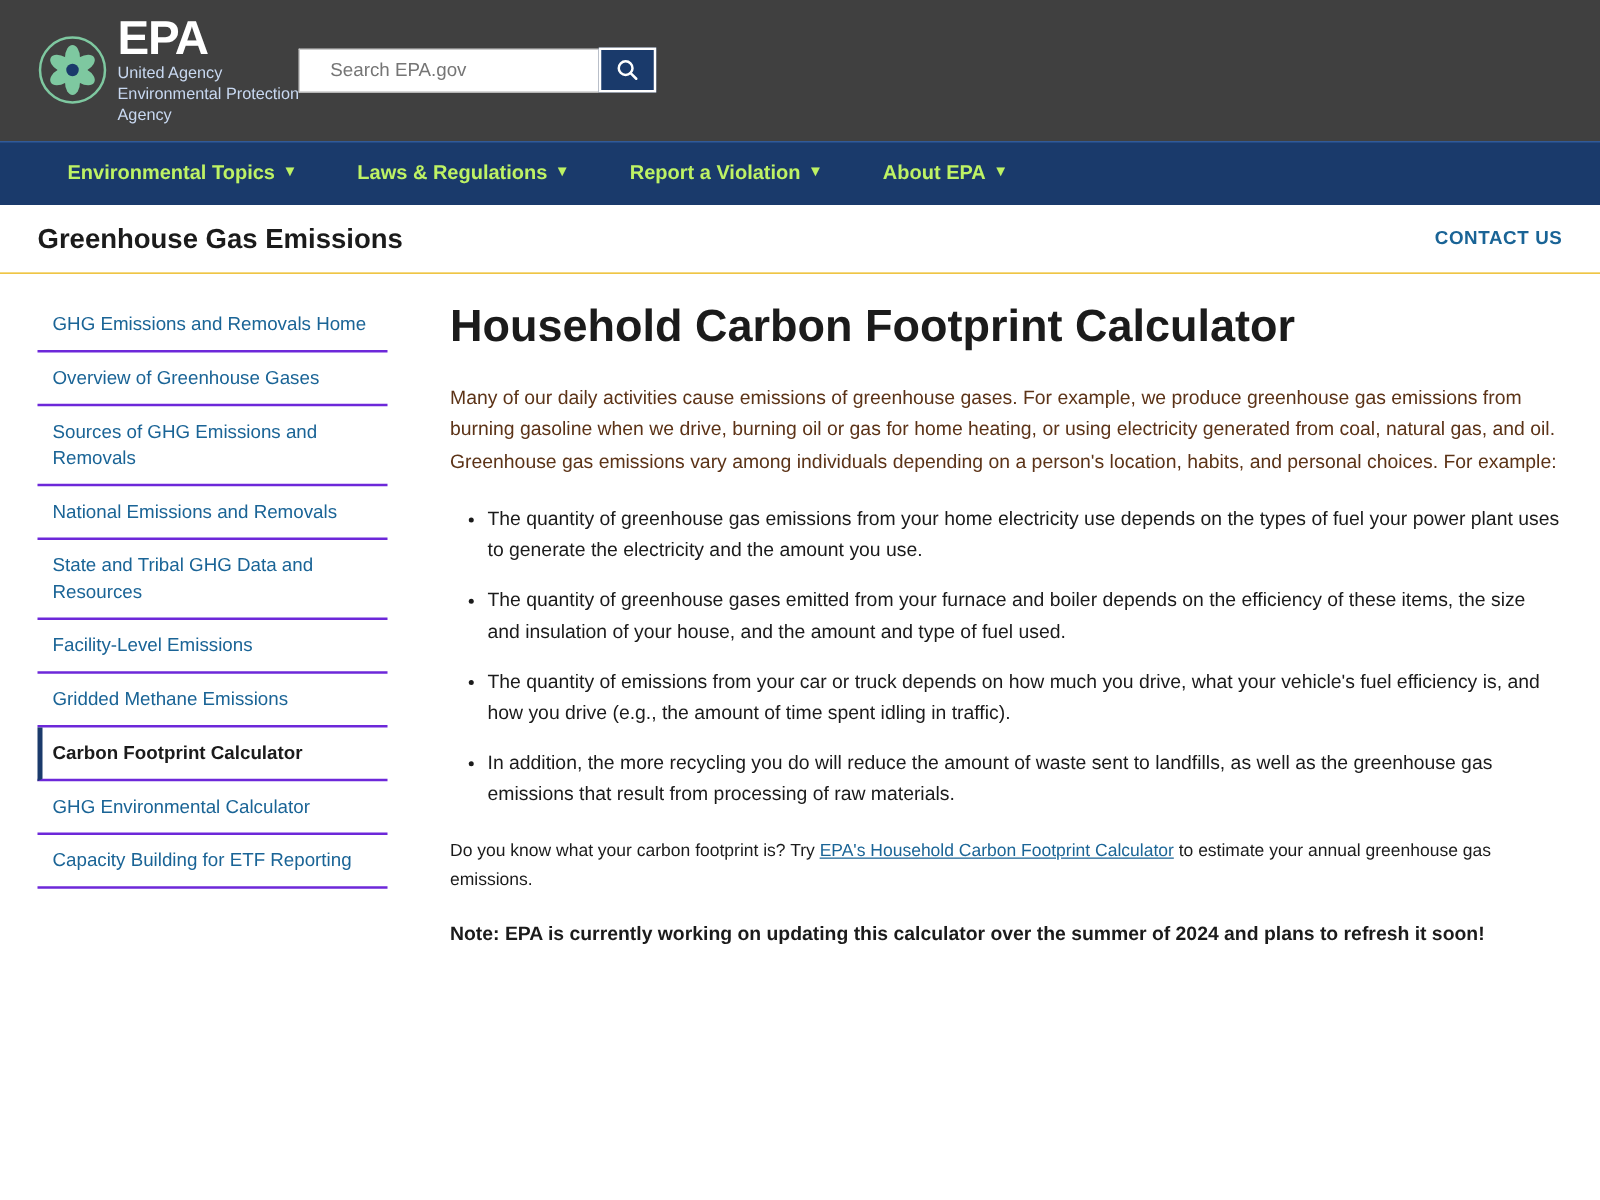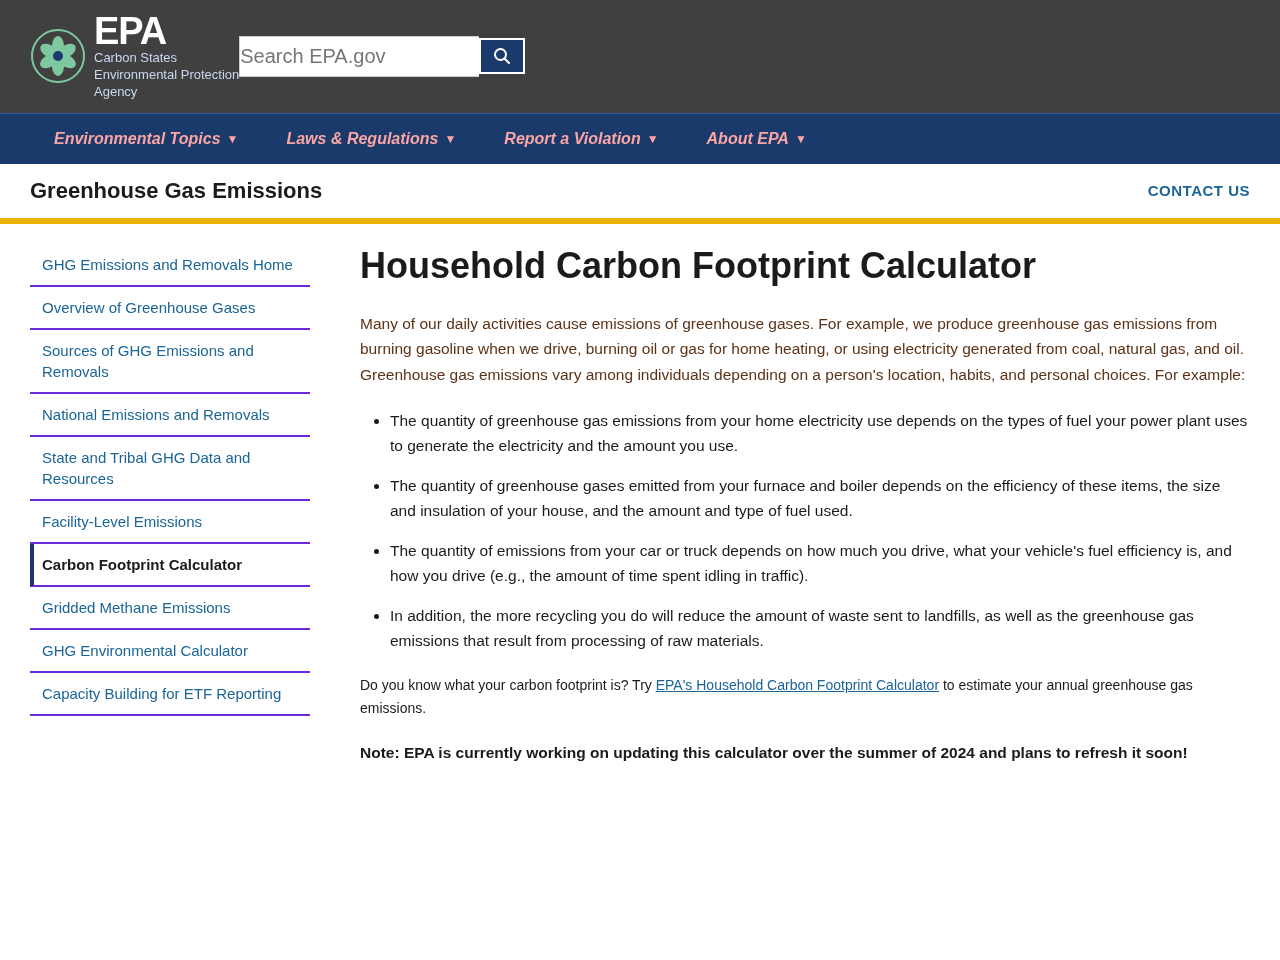--- a/index.html
+++ b/index.html
@@ -36,23 +36,23 @@
       font-size: 13px;
       color: #c8d8f0;
       line-height: 1.3;
     }
     .search-area {
       display: flex;
       align-items: center;
       gap: 0;
     }
     .search-input {
-      padding: 8px 0;
+      padding: 8px 24px;
       width: 240px;
-      font-size: 20px;
+      font-size: 15px;
       border: 1px solid #ccc;
       border-right: none;
       outline: none;
       color: #555;
     }
     .search-btn {
       background: #1a3a6b;
       border: 2px solid #fff;
       color: #fff;
       padding: 7px 12px;
@@ -65,40 +65,38 @@
 
     
     .nav-bar {
       background: #1a3a6b;
       border-top: 1px solid #2d5a9e;
       padding: 0 30px;
       display: flex;
       gap: 0;
     }
     .nav-item {
-      color: #fca5a5;
+      color: #bef264;
       font-size: 16px;
       font-weight: 700;
       padding: 16px 24px;
       cursor: pointer;
       display: flex;
-      align-items: center;
       gap: 6px;
       white-space: nowrap;
-      font-style: italic;
     }
     .chevron { font-size: 12px; }
 
     
     .page-header {
       padding: 14px 30px;
       display: flex;
       align-items: center;
       justify-content: space-between;
-      border-bottom: 6px solid #eab308;
+      border-bottom: 1px solid #eab308;
     }
     .page-title-text {
       font-size: 22px;
       font-weight: 700;
       color: #1b1b1b;
     }
     .contact-us {
       color: #1a6496;
       font-size: 15px;
       font-weight: 600;
@@ -200,21 +198,21 @@
       <ellipse cx="28" cy="18" rx="6" ry="10" fill="#7ec8a0" transform="rotate(60 28 28)"></ellipse>
       <ellipse cx="28" cy="18" rx="6" ry="10" fill="#7ec8a0" transform="rotate(120 28 28)"></ellipse>
       <ellipse cx="28" cy="18" rx="6" ry="10" fill="#7ec8a0" transform="rotate(180 28 28)"></ellipse>
       <ellipse cx="28" cy="18" rx="6" ry="10" fill="#7ec8a0" transform="rotate(240 28 28)"></ellipse>
       <ellipse cx="28" cy="18" rx="6" ry="10" fill="#7ec8a0" transform="rotate(300 28 28)"></ellipse>
       <circle cx="28" cy="28" r="5" fill="#1a3a6b"></circle>
     </svg>
     <div class="epa-text-block">
       <div class="epa-name">EPA</div>
       <div class="epa-agency-text">
-        <span>Carbon States</span><br>
+        <span>United Agency</span><br>
         <span>Environmental Protection</span><br>
         <span>Agency</span>
       </div>
     </div>
   </div>
   <div class="search-area">
     <input class="search-input" type="text" placeholder="Search EPA.gov" style="">
     <button class="search-btn">
       <svg width="18" height="18" viewBox="0 0 18 18" fill="white" xmlns="http://www.w3.org/2000/svg">
         <circle cx="7.5" cy="7.5" r="5.5" stroke="white" stroke-width="2" fill="none"></circle>
@@ -250,22 +248,22 @@
 
 <div class="content-area">
 
   <aside class="sidebar">
     <a class="sidebar-item">GHG Emissions and Removals Home</a>
     <a class="sidebar-item">Overview of Greenhouse Gases</a>
     <a class="sidebar-item">Sources of GHG Emissions and Removals</a>
     <a class="sidebar-item">National Emissions and Removals</a>
     <a class="sidebar-item">State and Tribal GHG Data and Resources</a>
     <a class="sidebar-item">Facility-Level Emissions</a>
+    <a class="sidebar-item">Gridded Methane Emissions</a>
     <a class="sidebar-item active">Carbon Footprint Calculator</a>
-    <a class="sidebar-item">Gridded Methane Emissions</a>
     <a class="sidebar-item">GHG Environmental Calculator</a>
     <a class="sidebar-item">Capacity Building for ETF Reporting</a>
   </aside>
 
   <main class="main-content">
     <h2 class="article-title">Household Carbon Footprint Calculator</h2>
 
     <p class="intro-text">Many of our daily activities cause emissions of greenhouse gases. For example, we produce greenhouse gas emissions from burning gasoline when we drive, burning oil or gas for home heating, or using electricity generated from coal, natural gas, and oil. Greenhouse gas emissions vary among individuals depending on a person's location, habits, and personal choices. For example:</p>
 
     <ul class="bullet-list">

